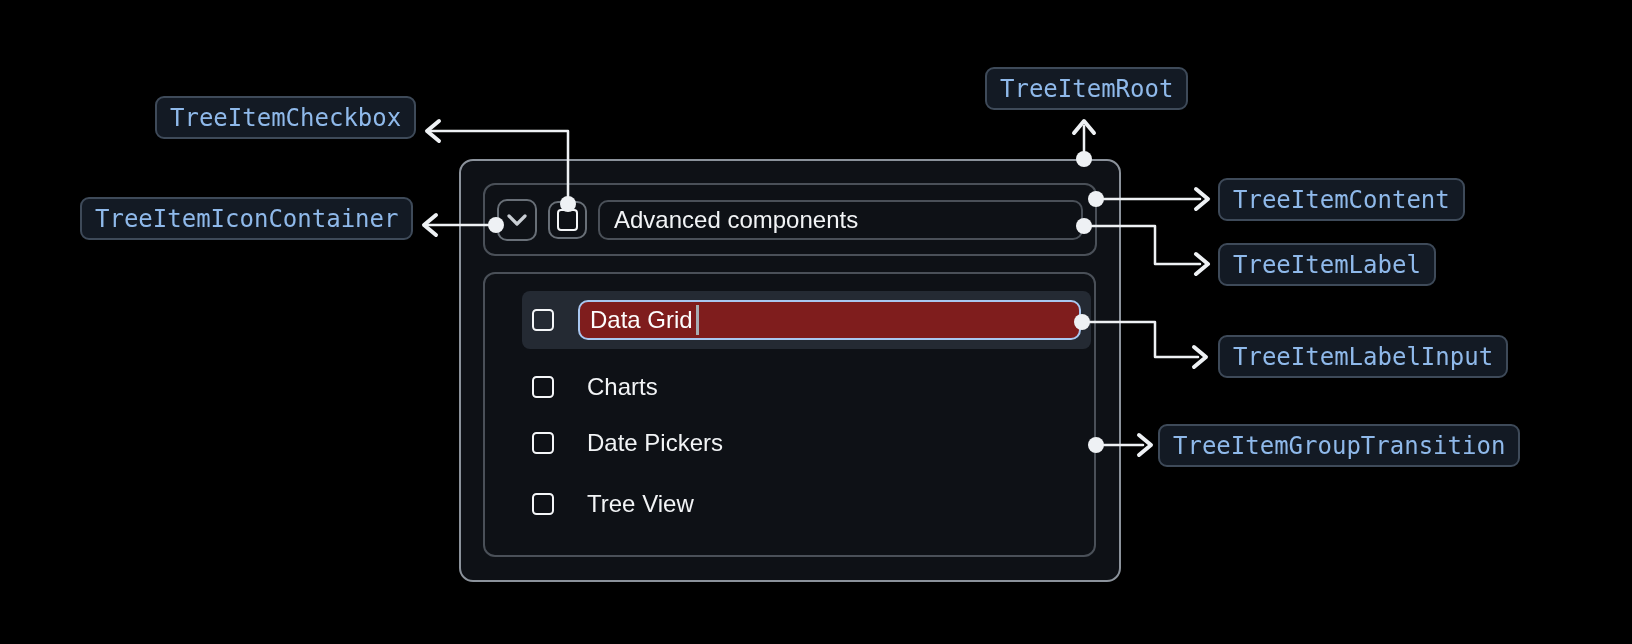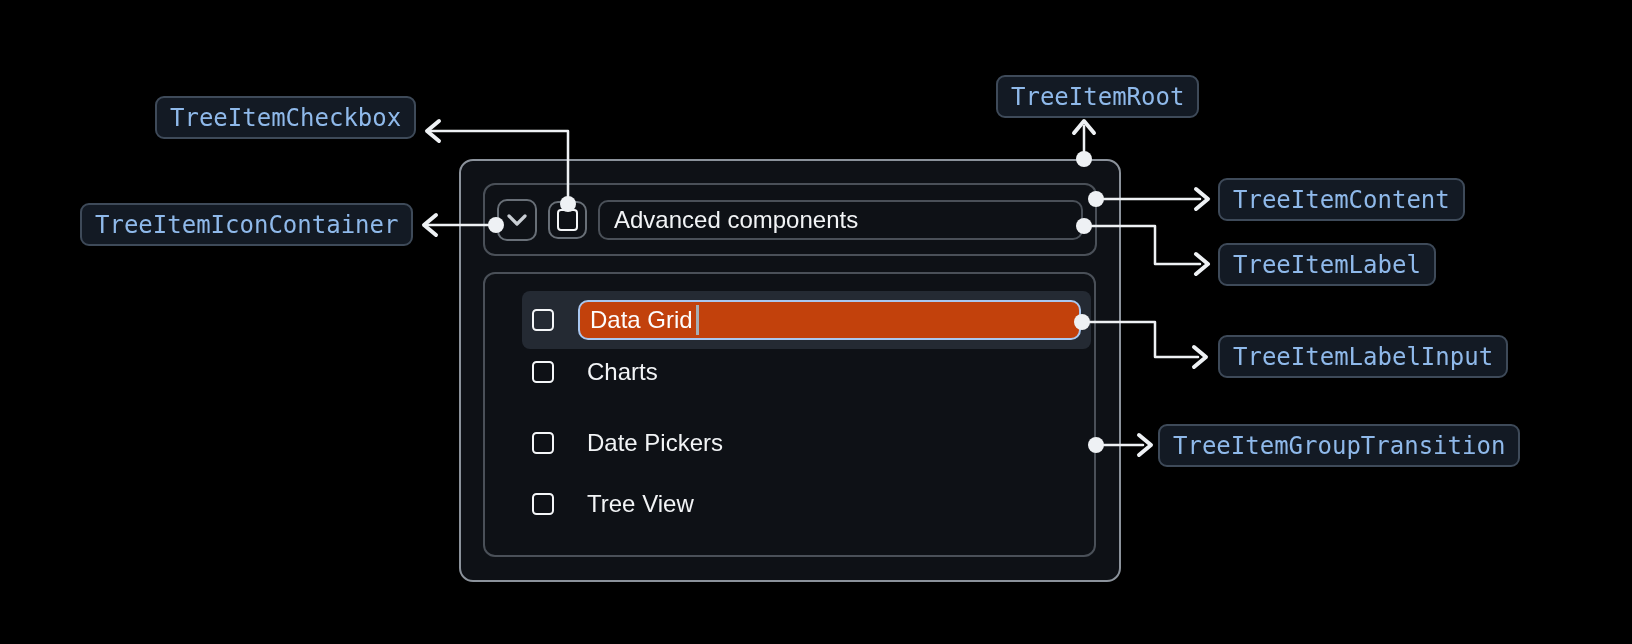--- a/index.html
+++ b/index.html
@@ -49,50 +49,50 @@
     width: 613px; height: 285px; box-sizing: border-box;
     border: 2px solid #4a5058; border-radius: 12px;
   }
   .row {
     position: absolute; left: 37px; width: 569px; height: 58px;
     display: flex; align-items: center; gap: 33px; padding-left: 10px;
     box-sizing: border-box; border-radius: 8px;
     color: #f2f4f6; font-size: 24px;
   }
   .row-editing { top: 17px; background: #242a33; gap: 0; }
-  .row.r1 { top: 69px; }
+  .row.r1 { top: 84px; }
   .row.r2 { top: 140px; }
   .row.r3 { top: 201px; }
   .checkbox {
     width: 22px; height: 22px; box-sizing: border-box; flex: 0 0 auto;
     border: 2.5px solid #f4f6f8; border-radius: 4.5px; cursor: pointer;
   }
   .label-input {
     position: absolute; left: 56px; top: 9px;
     width: 503px; height: 40px; box-sizing: border-box;
-    background: #c2410c; border: 2px solid #a9c7f0; border-radius: 10px;
+    background: #7f1d1d; border: 2px solid #a9c7f0; border-radius: 10px;
     display: flex; align-items: center; padding: 0 10px;
     color: #fdfdfe; font-size: 24px; cursor: text;
   }
   .caret {
     display: inline-block; width: 3px; height: 30px;
     background: #a7adb3; margin-left: 3px;
   }
 
   
   .pill {
     position: absolute; height: 43px; box-sizing: border-box;
     background: #131a24; border: 2px solid #3e4a59; border-radius: 9px;
     display: flex; align-items: center; padding: 0 13px;
     color: #8fb9ea; font-size: 24px;
     font-family: "DejaVu Sans Mono", monospace; white-space: nowrap;
   }
   .pill-checkbox       { left: 155px;  top: 96px; }
-  .pill-iconcontainer  { left: 80px;   top: 203px; }
-  .pill-root           { left: 985px;  top: 75px; margin-left: 11px;  }
+  .pill-iconcontainer  { left: 80px;   top: 197px; }
+  .pill-root           { left: 985px;  top: 67px;  }
   .pill-content        { left: 1218px; top: 178px; }
   .pill-label          { left: 1218px; top: 243px; }
   .pill-labelinput     { left: 1218px; top: 335px; }
   .pill-grouptransition{ left: 1158px; top: 424px; }
 
   .overlay {
     position: absolute; left: 0; top: 0; width: 1632px; height: 644px;
     pointer-events: none;
   }
 </style>

